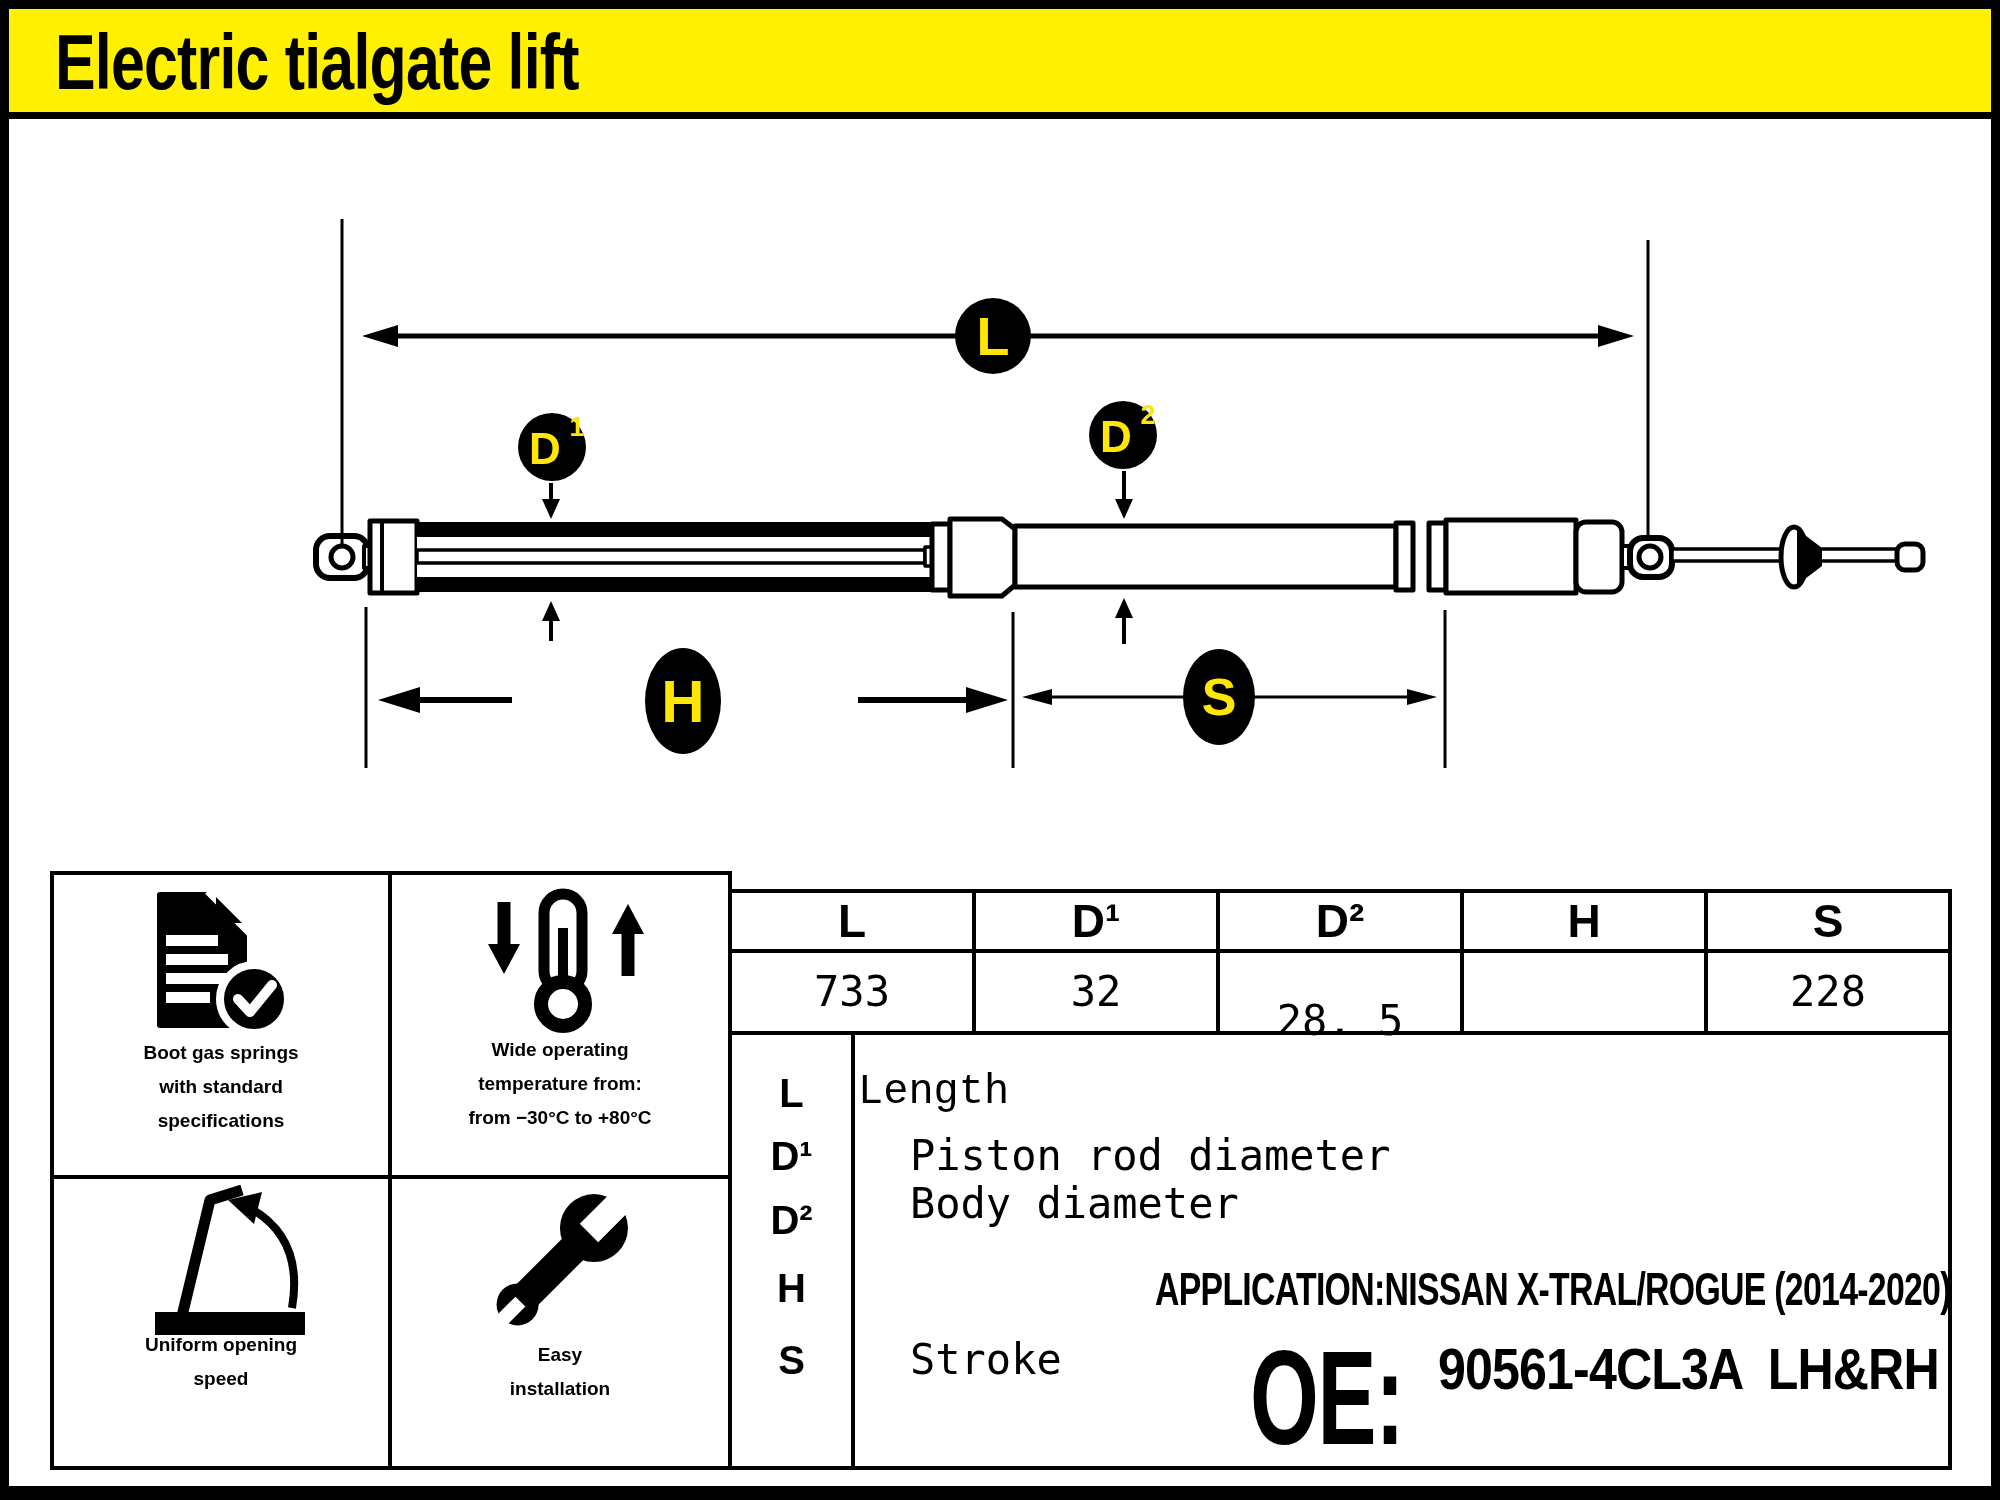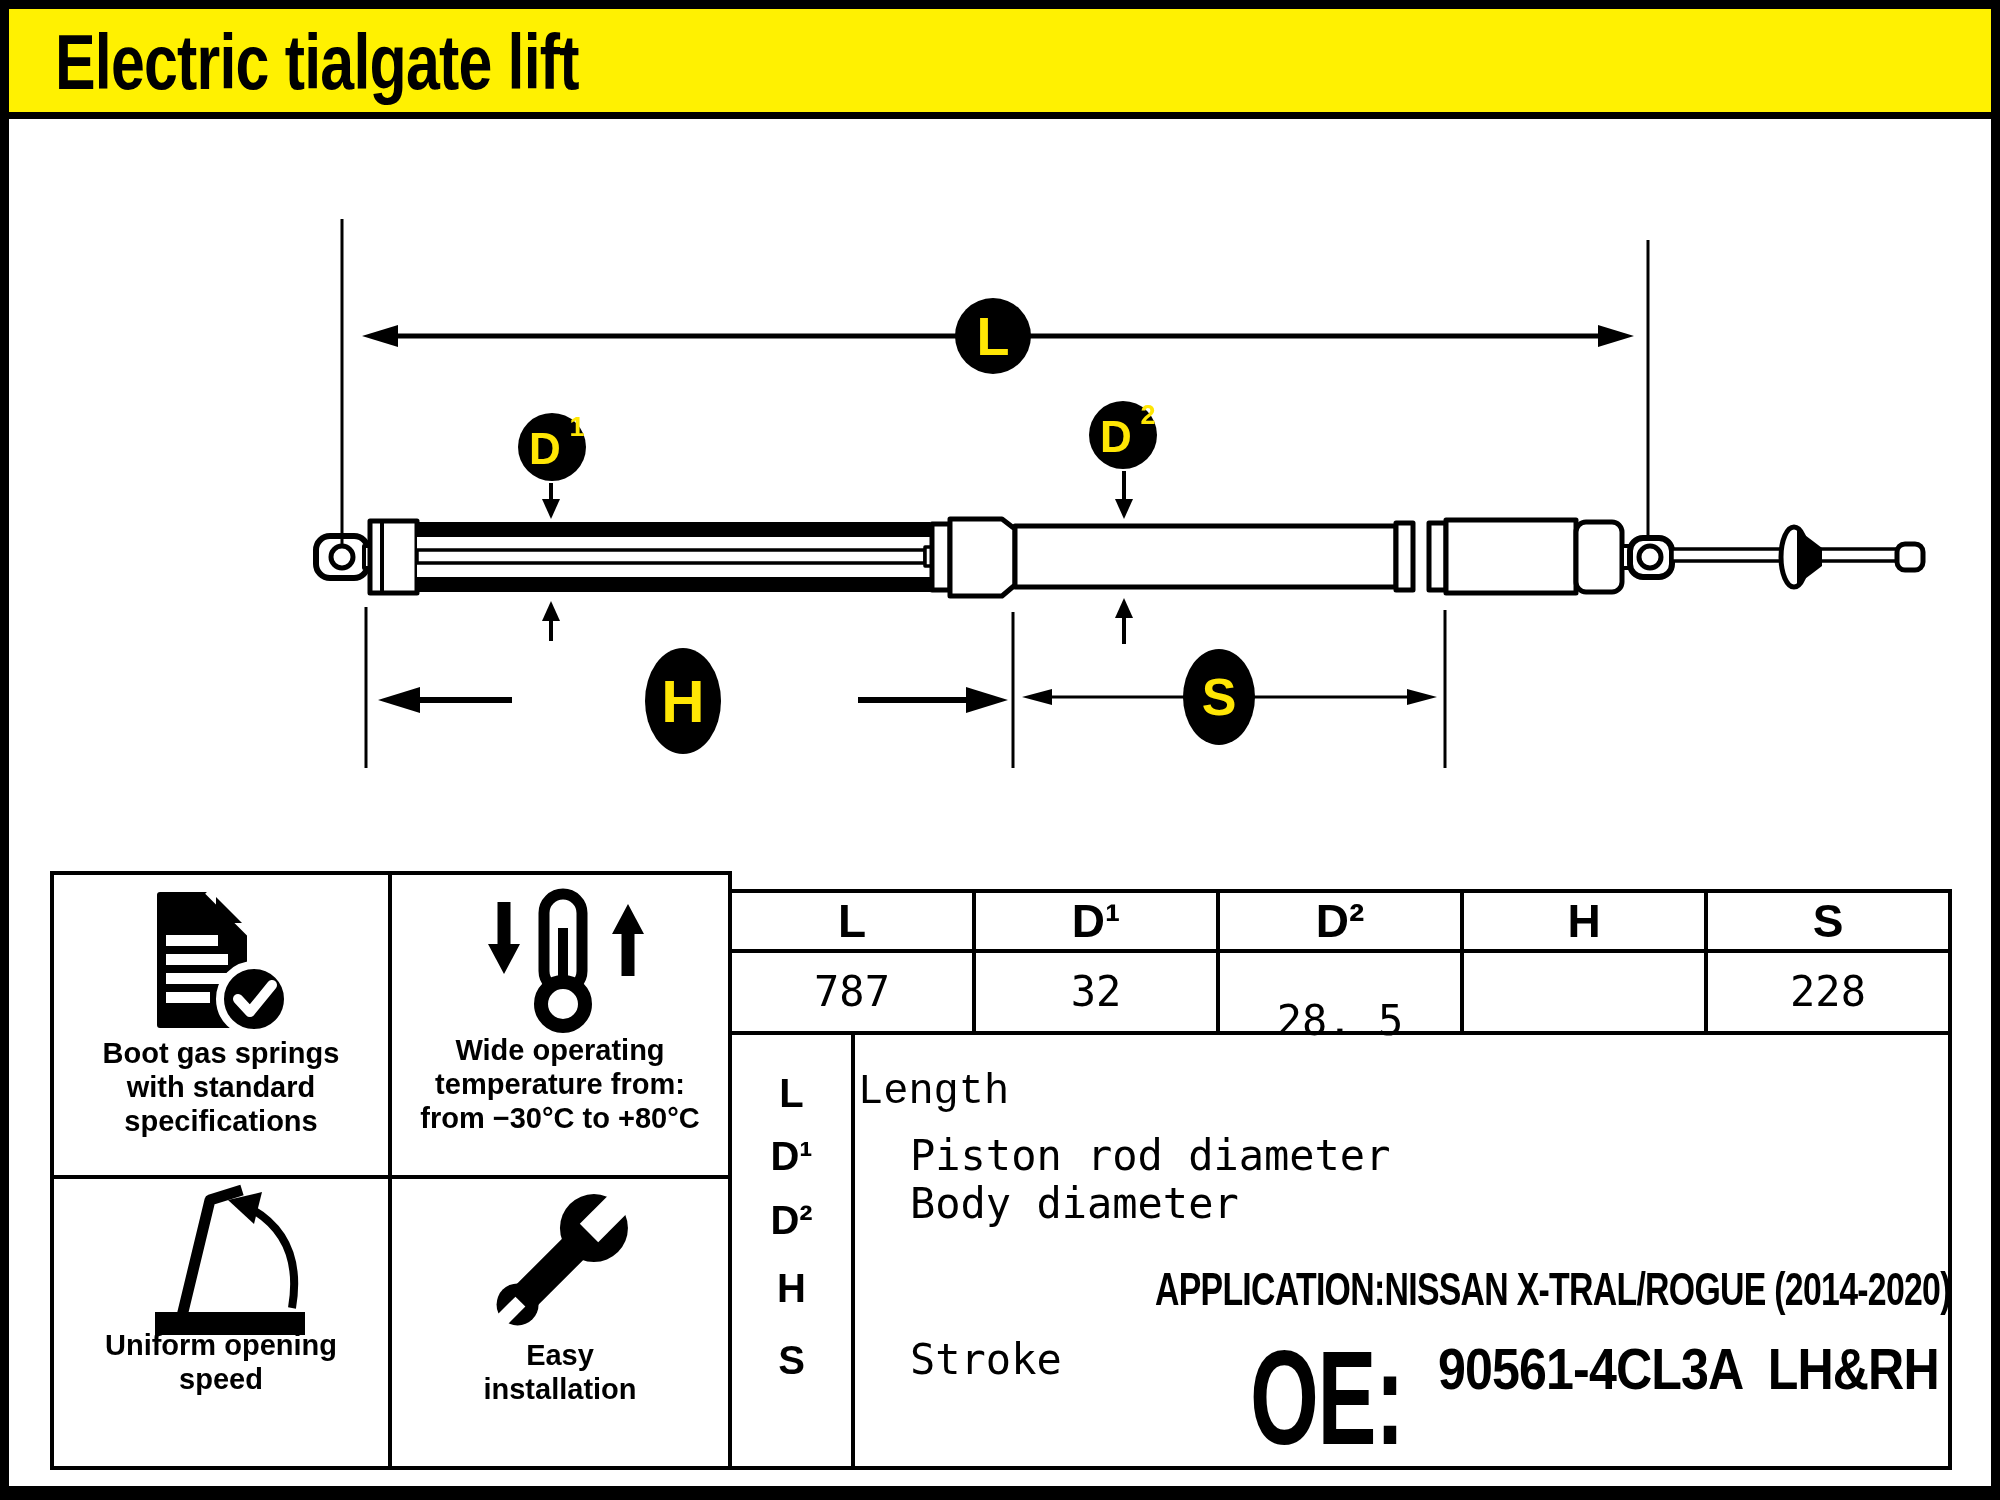--- a/index.html
+++ b/index.html
@@ -7,21 +7,21 @@
     position:relative;width:2000px;height:1500px;background:#fff;
     font-family:"Liberation Sans",sans-serif;color:#000;overflow:hidden;
   }
   .abs{position:absolute;}
   svg{display:block;}
   .title{
     font-size:78px;font-weight:700;letter-spacing:-1px;line-height:84px;
     transform:scaleX(0.78);transform-origin:left top;white-space:nowrap;
   }
   .feat{
-    font-size:29px;font-weight:700;line-height:34px;text-align:center;
+    font-size:19px;font-weight:700;line-height:34px;text-align:center;
   }
   .hdr{
     font-size:46px;font-weight:700;text-align:center;
   }
   .val{
     font-family:"DejaVu Sans Mono","Liberation Mono",monospace;
     font-size:42px;font-weight:400;text-align:center;
   }
   .legsym{
     font-size:40px;font-weight:700;text-align:center;
@@ -230,21 +230,21 @@
     <div>Easy</div>
     <div>installation</div>
   </div>
 
   <div class="abs hdr" style="left:730px;top:891px;width:244px;line-height:60px;">L</div>
   <div class="abs hdr" style="left:974px;top:891px;width:244px;line-height:60px;">D¹</div>
   <div class="abs hdr" style="left:1218px;top:891px;width:244px;line-height:60px;">D²</div>
   <div class="abs hdr" style="left:1462px;top:891px;width:244px;line-height:60px;">H</div>
   <div class="abs hdr" style="left:1706px;top:891px;width:244px;line-height:60px;">S</div>
 
-  <div class="abs val" style="left:730px;top:951px;width:244px;line-height:82px;">787</div>
+  <div class="abs val" style="left:730px;top:951px;width:244px;line-height:82px;">733</div>
   <div class="abs val" style="left:974px;top:951px;width:244px;line-height:82px;">32</div>
   <div class="abs val" style="left:1218px;top:980px;width:244px;line-height:82px;">28. 5</div>
   <div class="abs val" style="left:1706px;top:951px;width:244px;line-height:82px;">228</div>
 
   <div class="abs legsym" style="left:730px;top:1071px;width:123px;">L</div>
   <div class="abs legdesc" style="left:858px;top:1068px;font-family:Liberation Mono, monospace;">Length</div>
   <div class="abs legsym" style="left:730px;top:1134px;width:123px;">D¹</div>
   <div class="abs legdesc" style="left:910px;top:1131px;">Piston rod diameter</div>
   <div class="abs legsym" style="left:730px;top:1198px;width:123px;">D²</div>
   <div class="abs legdesc" style="left:910px;top:1179px;">Body diameter</div>

